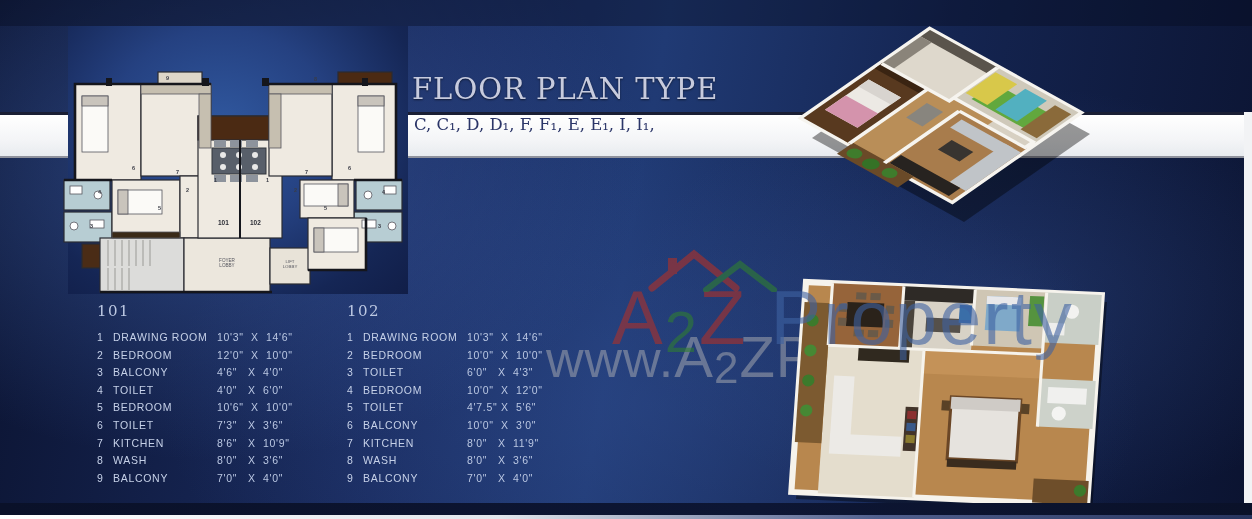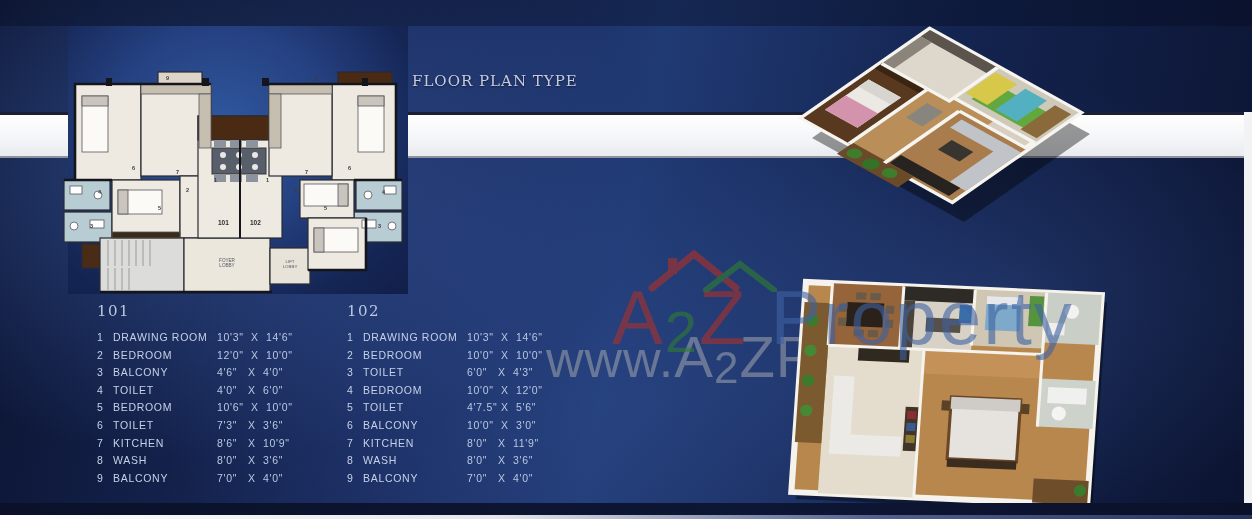--- a/index.html
+++ b/index.html
@@ -17,21 +17,21 @@
   .right-strip{position:absolute;left:1244px;top:112px;width:8px;height:392px;background:#f2f3f5;z-index:1;}
   .bottom-strip{position:absolute;left:0;top:503px;width:100%;height:16px;background:linear-gradient(90deg,#0a1129,#0d1634 60%,#0a1129);z-index:5;}
   .bottom-line{position:absolute;left:0;top:515px;width:100%;height:4px;z-index:6;
         background:linear-gradient(90deg,#ffffff 0%,#e2e6ec 40%,#51608e 70%,#27345e 100%);}
   
   .plan-backdrop{position:absolute;left:68px;top:26px;width:340px;height:268px;z-index:2;
         background:radial-gradient(ellipse at 45% 38%, #30589f 0%, #254181 42%, #152655 78%, #111e48 100%);}
   .plan2d{position:absolute;left:62px;top:70px;width:342px;height:224px;z-index:3;}
   
   .title{position:absolute;left:412px;top:72px;z-index:3;font-family:"DejaVu Serif",serif;
-         font-size:15px;letter-spacing:1px;color:#c7cbde;text-shadow:0 1px 2px rgba(0,0,0,.55);}
+         font-size:29px;letter-spacing:1px;color:#c7cbde;text-shadow:0 1px 2px rgba(0,0,0,.55);}
   .plan-types{position:absolute;left:414px;top:115px;z-index:3;font-family:"DejaVu Serif",serif;
          font-size:16.5px;line-height:19px;color:#2b3568;}
   
   .dim-table{position:absolute;top:302px;z-index:3;color:#c6d1e8;}
   .dim-table.t1{left:97px;width:220px;}
   .dim-table.t2{left:347px;width:200px;}
   .dim-table h3{margin:0;font-family:"DejaVu Serif",serif;font-weight:normal;font-size:15px;
          letter-spacing:1.5px;color:#bcc8e2;}
   .dim-table .rows{margin-top:9px;}
   .dim-row{display:grid;grid-template-columns:16px 104px auto;line-height:17.6px;
@@ -173,20 +173,21 @@
         <text x="204" y="112" font-size="5.5" fill="#3a3c46" font-weight="bold">1</text>
         <text x="36" y="124" font-size="5.5" fill="#3a3c46" font-weight="bold">4</text>
         <text x="28" y="158" font-size="5.5" fill="#3a3c46" font-weight="bold">3</text>
         <text x="316" y="158" font-size="5.5" fill="#3a3c46" font-weight="bold">3</text>
         <text x="320" y="124" font-size="5.5" fill="#3a3c46" font-weight="bold">4</text>
       </g>
   </svg>
 
   <div class="title">FLOOR PLAN TYPE</div>
   <div class="plan-types">
+    <div>C, C₁, D, D₁, F, F₁, E, E₁, I, I₁,</div>
   </div>
 
   <section class="dim-table t1">
     <h3>101</h3>
     <div class="rows">
         <div class="dim-row">
           <span>1</span>
           <span>DRAWING ROOM</span>
           <span class="dim">10'3"  X  14'6"</span>
         </div>

